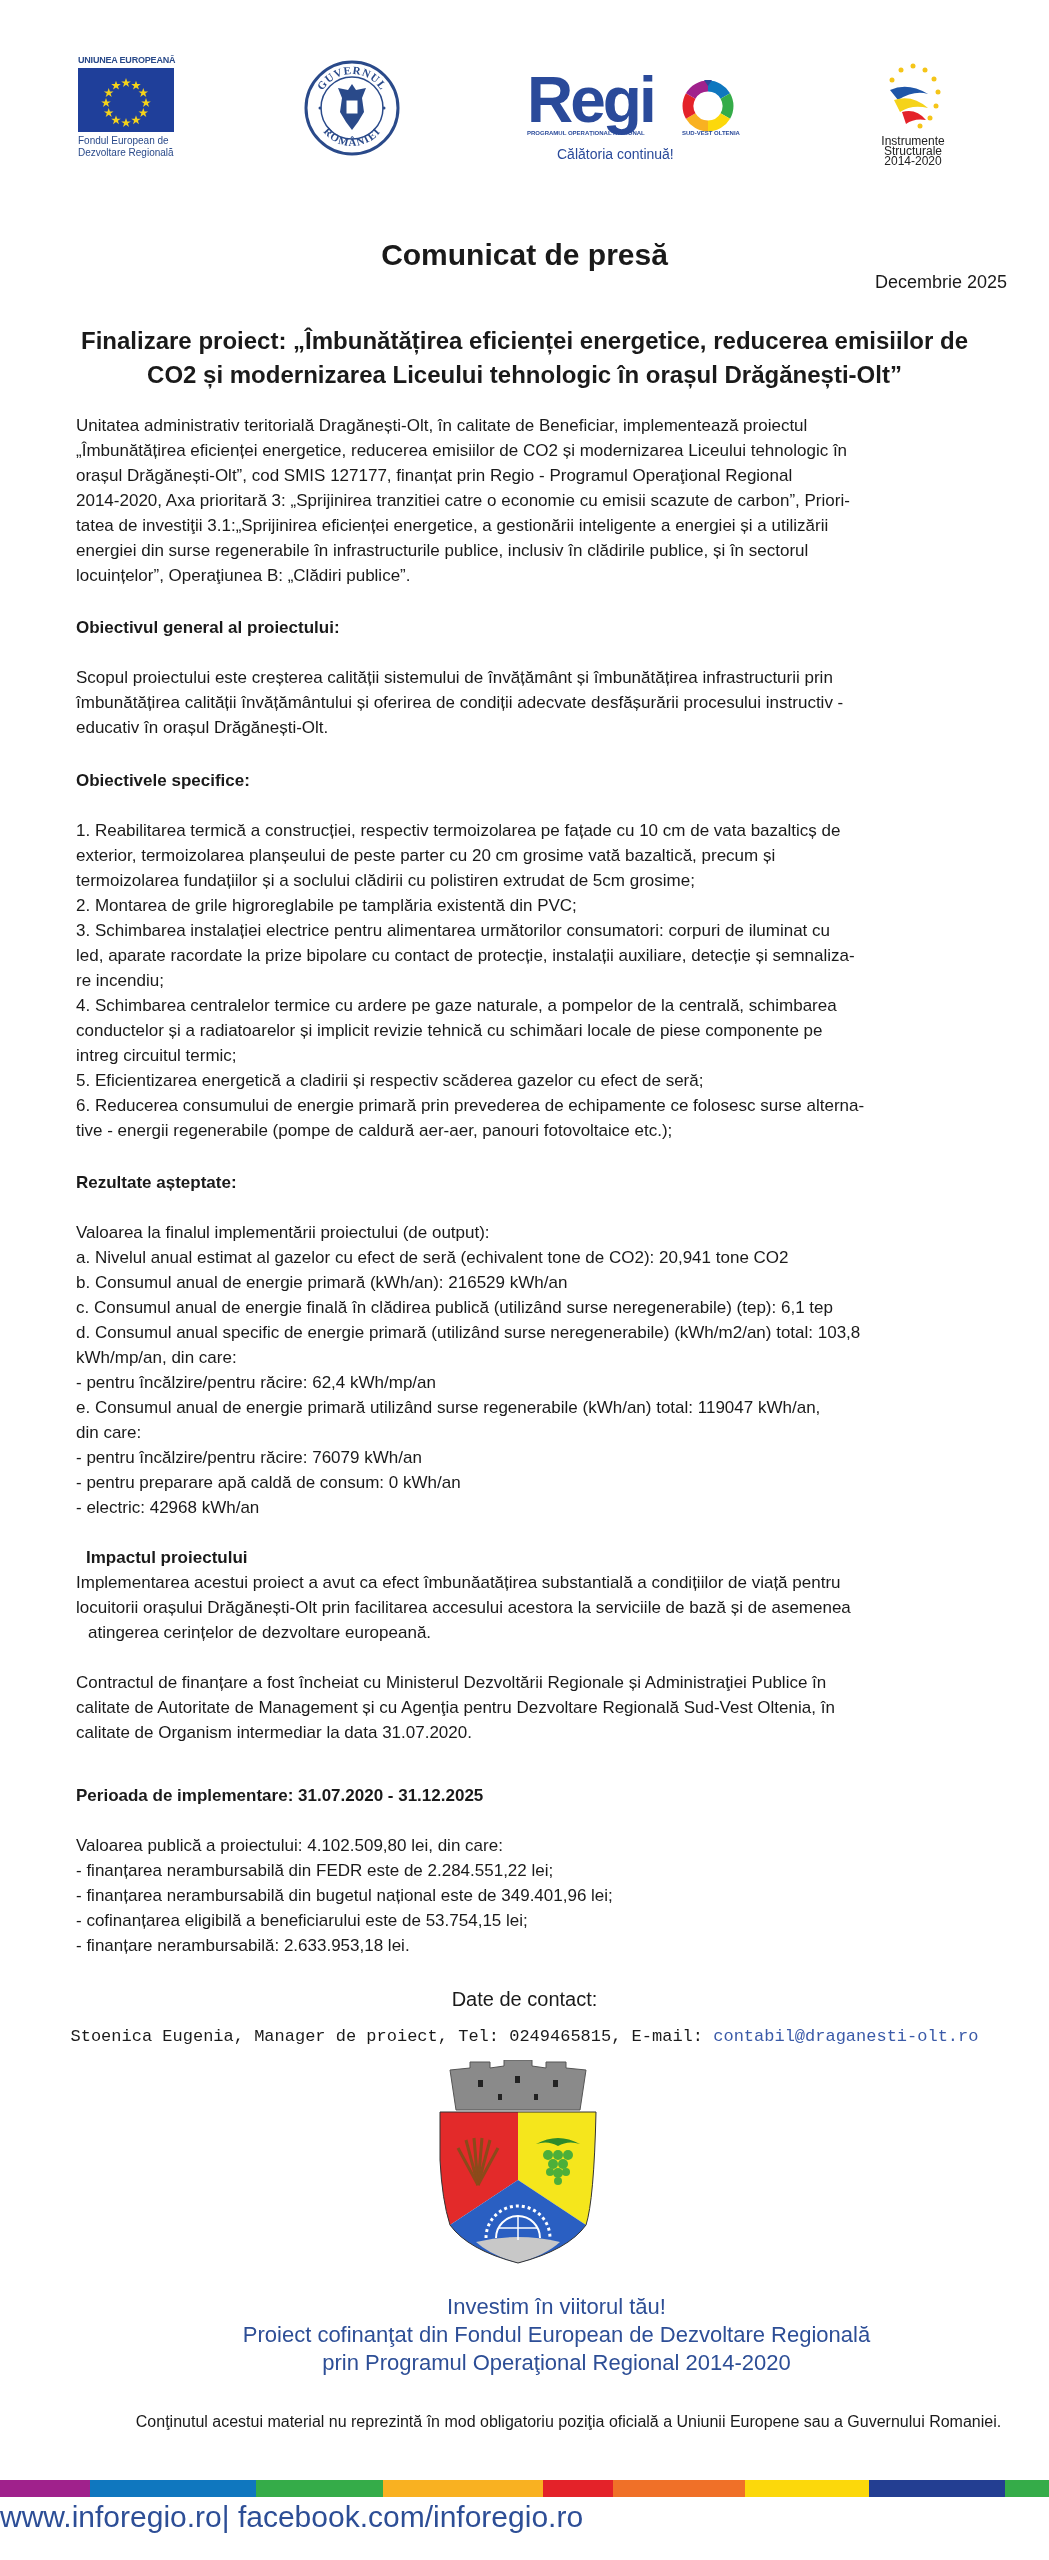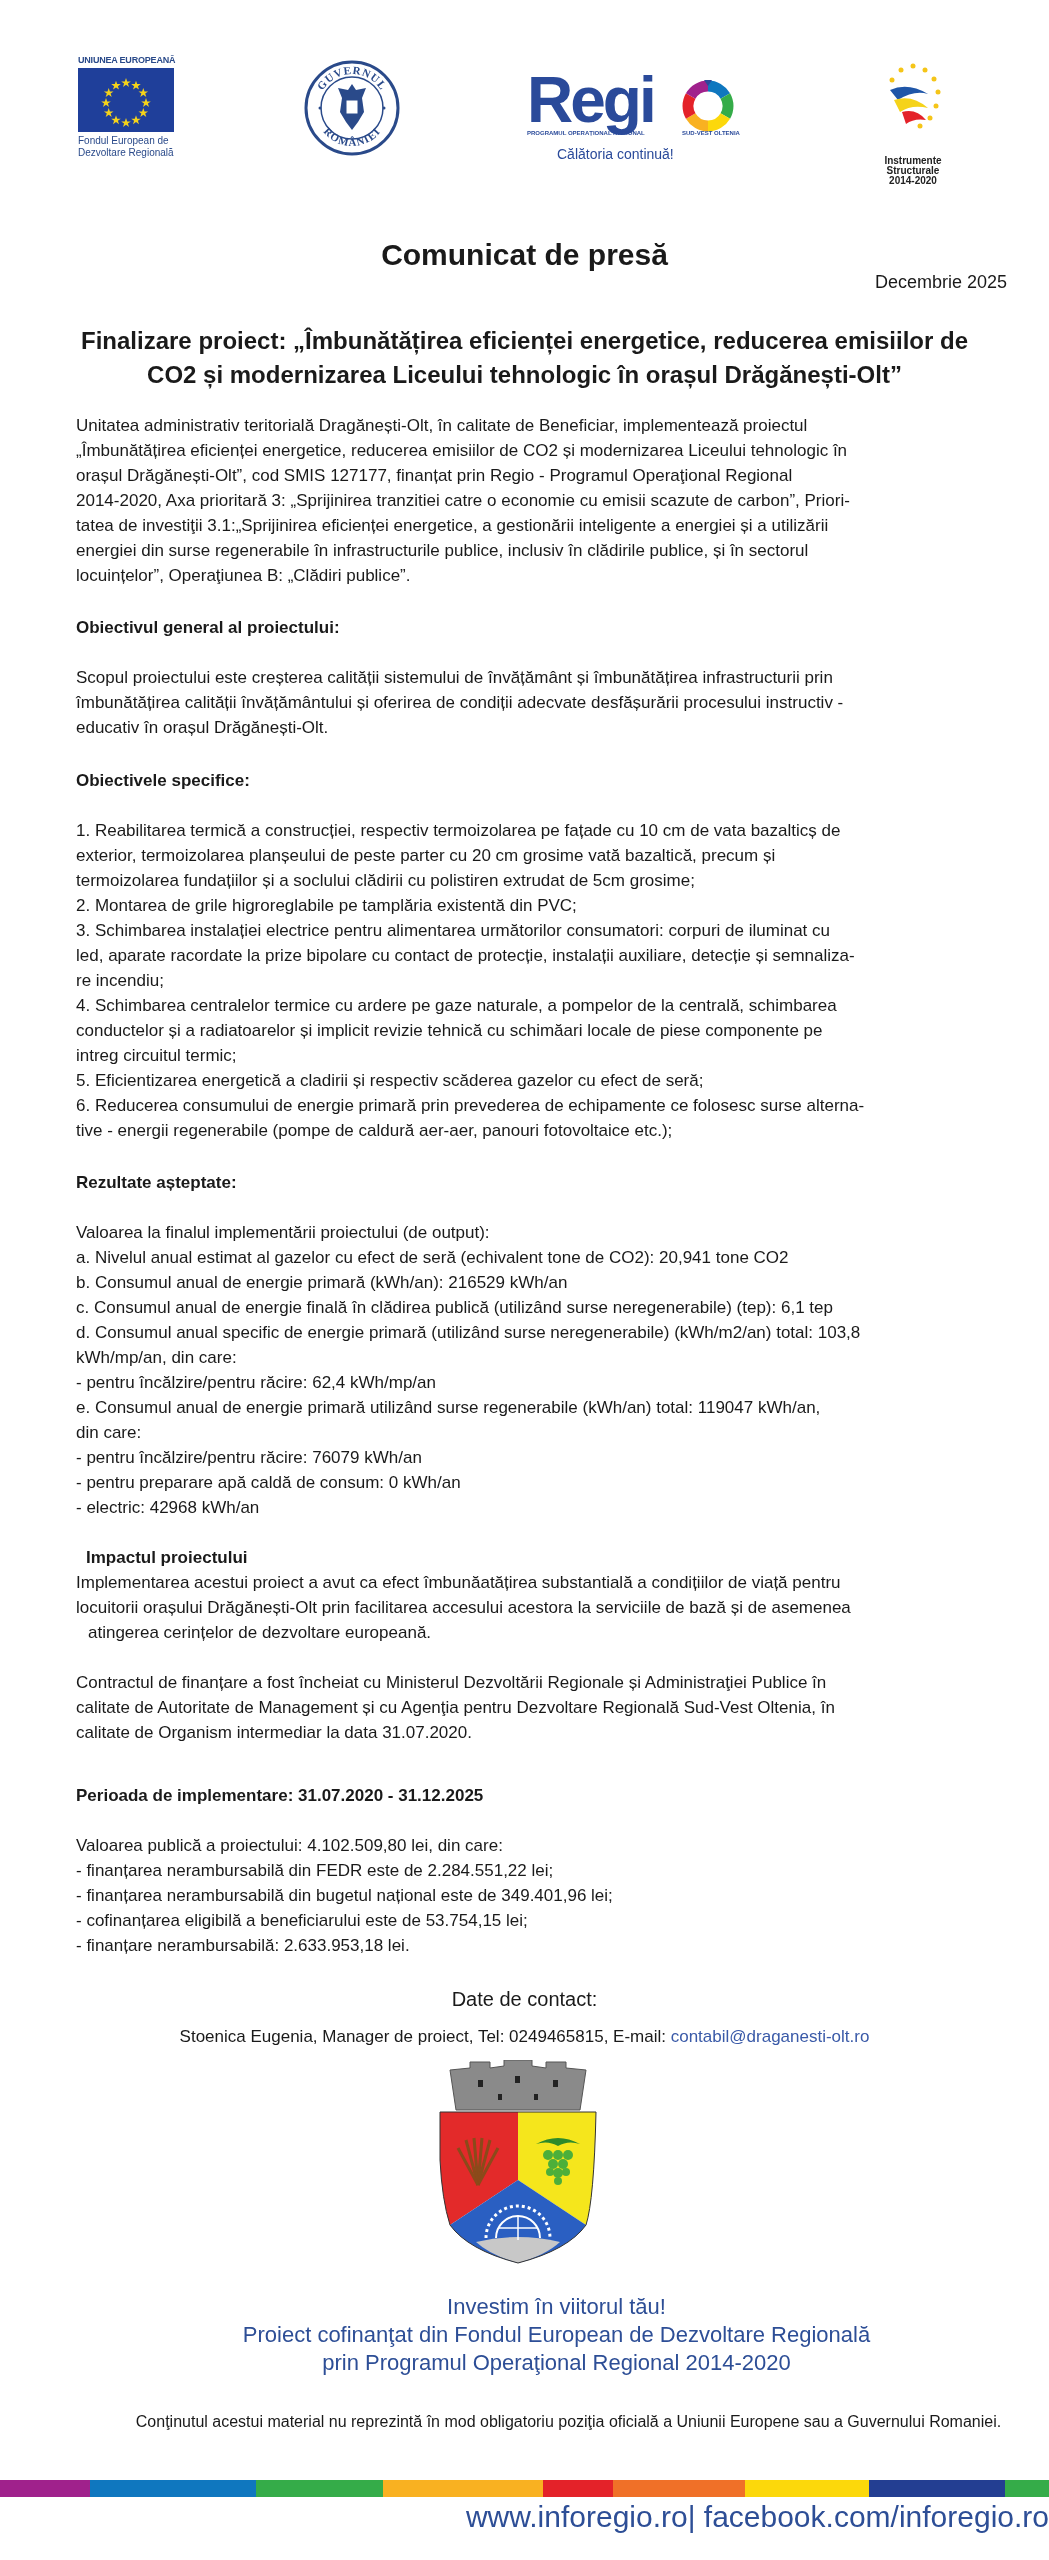--- a/index.html
+++ b/index.html
@@ -25,21 +25,21 @@
     .gov-logo { left: 304px; top: 5px; width: 96px; height: 96px; }
 
     .regio-logo { left: 527px; top: 15px; width: 210px; height: 90px; }
     .regio-word { font-family: Liberation Sans, sans-serif; font-weight: bold; font-size: 64px; color: #2a4a9a; letter-spacing: -3px; line-height: 60px; position: absolute; left: 0; top: 0; }
     .regio-sub-l { position: absolute; left: 0; top: 60px; font-size: 6px; color: #2a4a9a; font-weight: bold; white-space: nowrap; }
     .regio-sub-r { position: absolute; left: 155px; top: 60px; font-size: 6px; color: #2a4a9a; font-weight: bold; white-space: nowrap; }
     .regio-tag { position: absolute; left: 30px; top: 76px; font-size: 14px; color: #2a4a9a; white-space: nowrap; }
     .regio-ring { position: absolute; left: 155px; top: 10px; }
 
     .is-logo { left: 858px; top: 5px; width: 110px; height: 100px; }
-    .is-text { position: absolute; top: 96px; left: 0; width: 110px; text-align: center; font-family: "Liberation Sans", sans-serif; font-size: 10px; font-weight: bold; color: #222; line-height: 10px; }
+    .is-text { position: absolute; top: 76px; left: 0; width: 110px; text-align: center; font-family: "Liberation Sans", sans-serif; font-size: 12px; font-weight: normal; color: #222; line-height: 10px; }
 
     
     .doc-title { position: absolute; top: 238px; left: 0; width: 1049px; text-align: center; font-size: 30px; font-weight: bold; color: #1a1a1a; }
     .doc-date { position: absolute; top: 272px; right: 42px; font-size: 18px; color: #1a1a1a; }
     .project-title { position: absolute; top: 324px; left: 70px; width: 909px; text-align: center; font-size: 24px; font-weight: bold; line-height: 34px; color: #1a1a1a; }
 
     
     .body { position: absolute; left: 76px; width: 898px; font-size: 17px; line-height: 25px; color: #1a1a1a; }
     .justify { text-align: justify; text-align-last: left; }
     .heading { font-weight: bold; margin: 0; }
@@ -54,36 +54,36 @@
     .results { top: 1220px; }
     .impact-h { top: 1545px; left: 86px; }
     .impact-p { top: 1570px; }
     .impact-p .indent { padding-left: 12px; }
     .contract { top: 1670px; }
     .period { top: 1783px; }
     .value { top: 1833px; }
 
     
     .contact-h { position: absolute; top: 1988px; left: 0; width: 1049px; text-align: center; font-size: 20px; color: #1a1a1a; }
-    .contact-line { position: absolute; top: 2027px; left: 0; width: 1049px; text-align: center; font-size: 17px; color: #1a1a1a; }
+    .contact-line { position: absolute; top: 2027px; left: 0; width: 1049px; text-align: center; font-size: 17px; color: #1a1a1a; font-family: Liberation Mono, monospace; }
     .contact-email { color: #3a5aa8; text-decoration: none; }
 
     .crest { position: absolute; left: 418px; top: 2060px; width: 200px; height: 205px; }
 
     
     .footer-blue { position: absolute; left: 0; width: 1049px; text-align: center; color: #2d4e96; font-size: 22px; line-height: 28px; margin-left: 32px; }
     .fb1 { top: 2293px; }
     .fb2 { top: 2321px; }
     .fb3 { top: 2349px; }
     .disclaimer { position: absolute; top: 2413px; left: 0; width: 1049px; text-align: center; font-size: 16px; color: #1a1a1a; padding-left: 44px; }
 
     .colorbar { position: absolute; top: 2480px; left: 0; width: 1049px; height: 17px; display: flex; }
     .colorbar div { height: 17px; }
 
-    .web { position: absolute; top: 2500px; left: 0; width: 1049px; text-align: right; font-size: 30px; color: #2d4e96; }
+    .web { position: absolute; top: 2500px; left: 0; width: 1049px; text-align: left; font-size: 30px; color: #2d4e96; }
   </style>
 </head>
 <body>
 
 <div class="page">
 
   <div class="logos">
     <div class="logo eu-logo">
       <div class="eu-top">UNIUNEA EUROPEANĂ</div>
       <div class="eu-flag">

